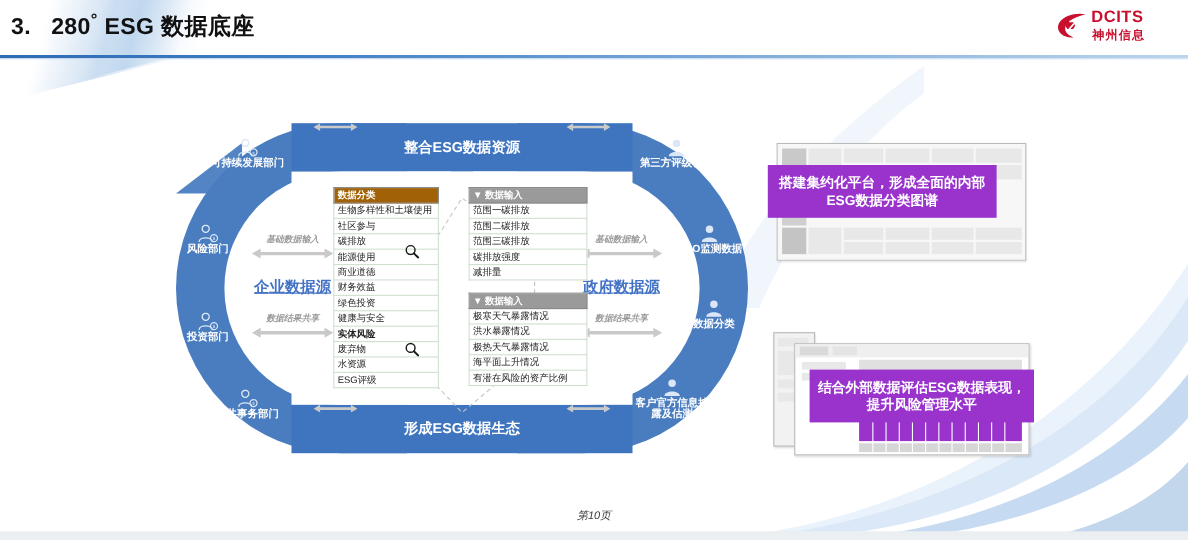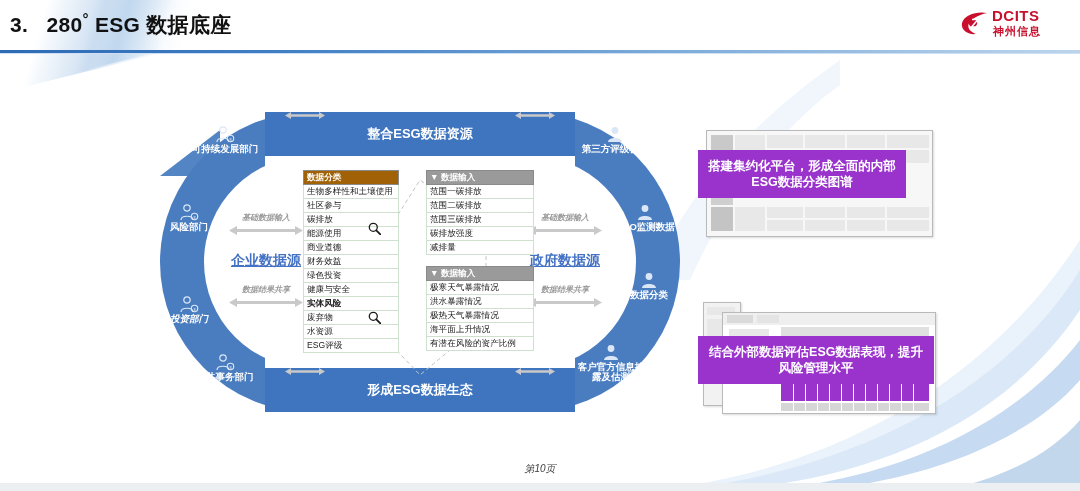--- a/index.html
+++ b/index.html
@@ -166,21 +166,21 @@
     </div>
     <div class="person" style="left:-8px;top:92px;">
       <svg class="pi" viewBox="0 0 20 17">
         <circle cx="8" cy="4" r="3.2" fill="none" stroke="#dbe7f6" stroke-width="1.2"></circle>
         <path d="M2 16 C2 11, 14 11, 14 16" fill="none" stroke="#dbe7f6" stroke-width="1.2"></path>
         <circle cx="15.5" cy="12.5" r="3.2" fill="none" stroke="#dbe7f6" stroke-width="1.1"></circle>
         <text x="15.5" y="14.6" font-size="4" fill="#dbe7f6" text-anchor="middle">$</text>
       </svg>
       <span class="plabel">风险部门</span>
     </div>
-    <div class="person" style="left:-8px;top:184px;font-style:italic;">
+    <div class="person" style="left:-8px;top:172px;">
       <svg class="pi" viewBox="0 0 20 17">
         <circle cx="8" cy="4" r="3.2" fill="none" stroke="#dbe7f6" stroke-width="1.2"></circle>
         <path d="M2 16 C2 11, 14 11, 14 16" fill="none" stroke="#dbe7f6" stroke-width="1.2"></path>
         <circle cx="15.5" cy="12.5" r="3.2" fill="none" stroke="#dbe7f6" stroke-width="1.1"></circle>
         <text x="15.5" y="14.6" font-size="4" fill="#dbe7f6" text-anchor="middle">$</text>
       </svg>
       <span class="plabel">投资部门</span>
     </div>
     <div class="person" style="left:28px;top:242px;">
       <svg class="pi" viewBox="0 0 20 17">
@@ -415,20 +415,20 @@
     <div class="gridline" style="left:94px;top:60px;width:1px;height:38px;background:#fff;"></div>
     <div class="gridline" style="left:106px;top:60px;width:1px;height:38px;background:#fff;"></div>
     <div class="gridline" style="left:118px;top:60px;width:1px;height:38px;background:#fff;"></div>
     <div class="gridline" style="left:130px;top:60px;width:1px;height:38px;background:#fff;"></div>
     <div class="gridline" style="left:142px;top:60px;width:1px;height:38px;background:#fff;"></div>
     <div class="gridline" style="left:154px;top:60px;width:1px;height:38px;background:#fff;"></div>
     <div class="gridline" style="left:166px;top:60px;width:1px;height:38px;background:#fff;"></div>
     <div class="gridline" style="left:178px;top:60px;width:1px;height:38px;background:#fff;"></div>
     <div class="gridline" style="left:190px;top:60px;width:1px;height:38px;background:#fff;"></div>
   </div>
-  <div class="banner" style="left:698px;top:336px;width:236px;height:48px;">
+  <div class="banner" style="left:736px;top:336px;width:204px;height:48px;">
     <span>结合外部数据评估ESG数据表现，提升风险管理水平</span>
   </div>
 
   <div class="footer">第10页</div>
   <div class="botstrip"></div>
 
 </div>
 
 </body></html>

